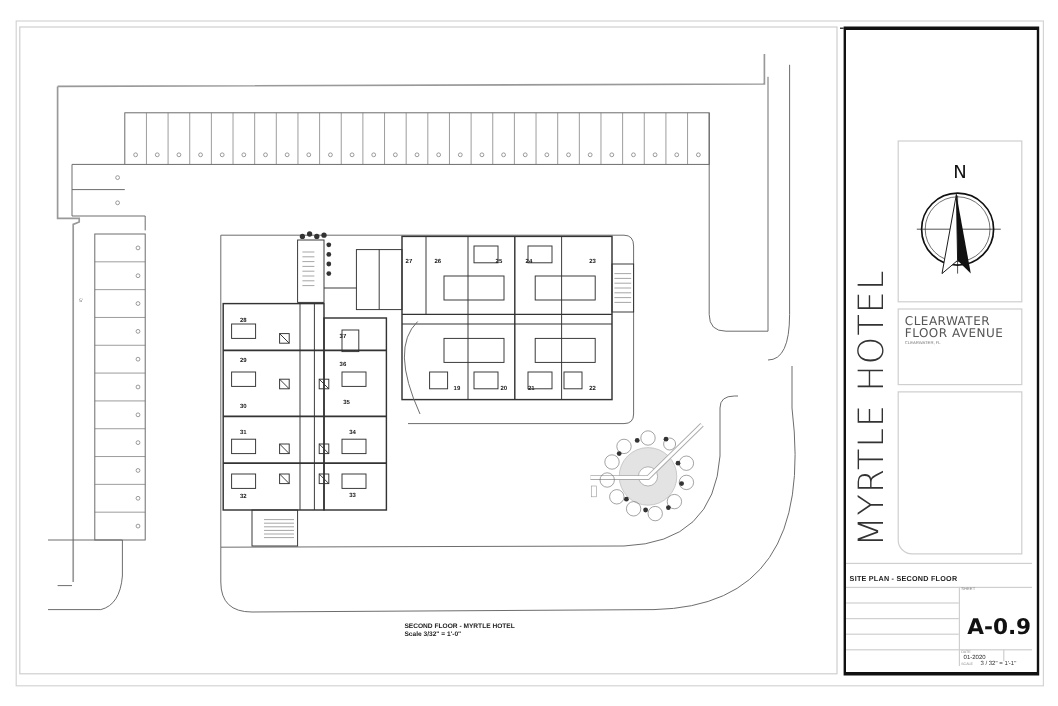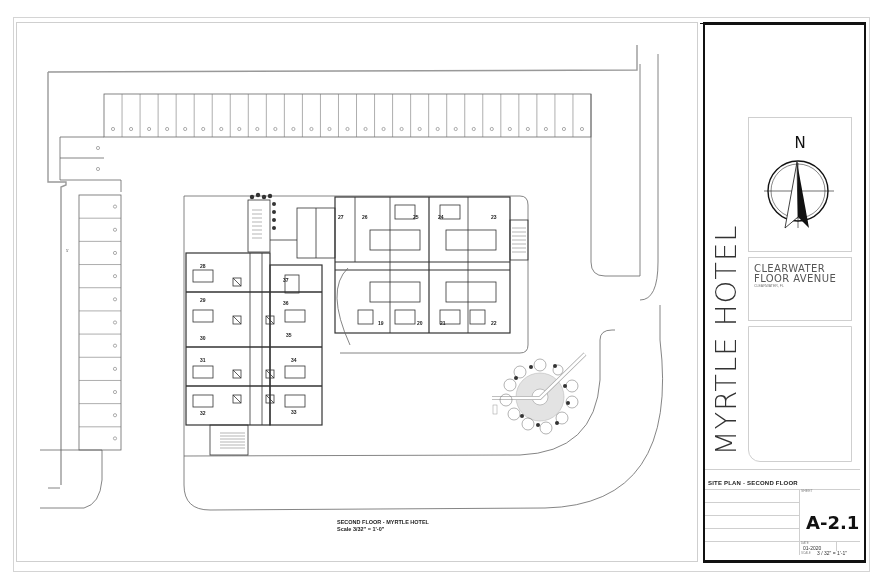--- a/index.html
+++ b/index.html
@@ -333,21 +333,21 @@
 <div class="sheet-title">SITE PLAN  -  SECOND FLOOR</div>
 <div class="tb-line" style="left:705px;top:489px;width:155px;"></div>
 <div class="tb-line" style="left:705px;top:502px;width:94px;"></div>
 <div class="tb-line" style="left:705px;top:515px;width:94px;"></div>
 <div class="tb-line" style="left:705px;top:528px;width:94px;"></div>
 <div class="tb-line" style="left:705px;top:541px;width:155px;"></div>
 <div class="tb-vline" style="left:799px;top:489px;height:66px;"></div>
 <div class="tb-vline" style="left:836px;top:541px;height:10px;"></div>
 
 <div class="sheet-label">SHEET</div>
-<div class="sheet-num">A-2.1</div>
+<div class="sheet-num">A-0.9</div>
 <div class="date-label">DATE</div>
 <div class="date-val">01-2020</div>
 <div class="scale-label">SCALE</div>
 <div class="scale-val">3 / 32" = 1'-1"</div>
 
 <div class="caption">
   <div>SECOND  FLOOR - MYRTLE HOTEL</div>
   <div>Scale 3/32" = 1'-0"</div>
 </div>
 

